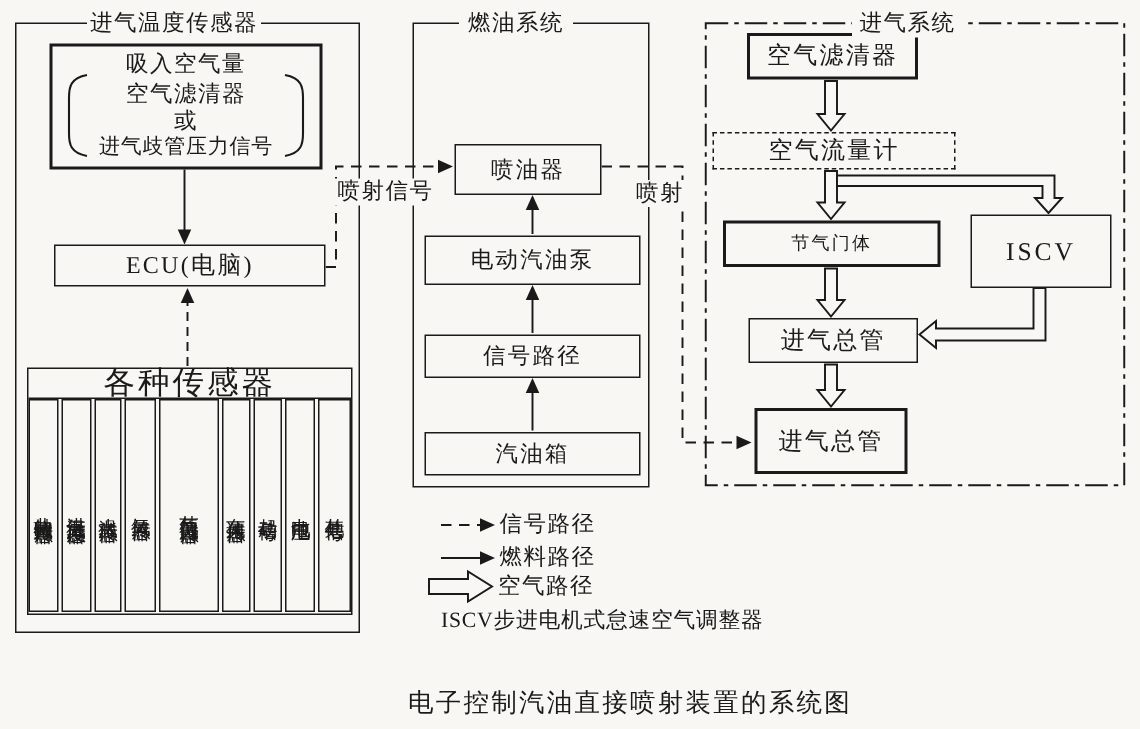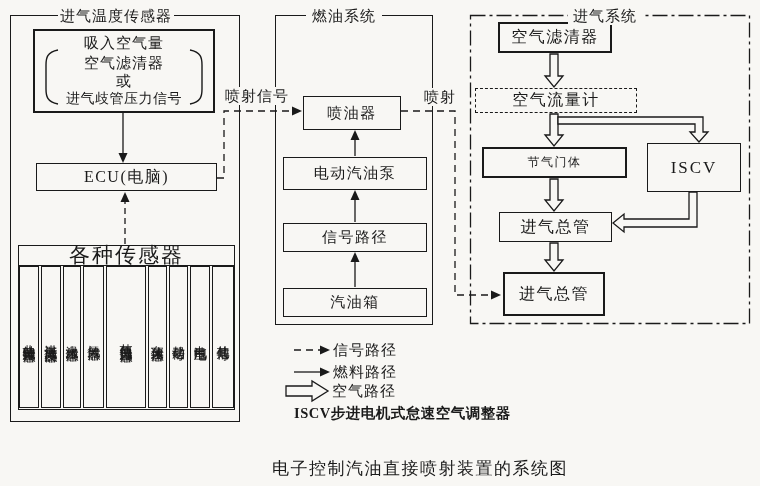--- a/index.html
+++ b/index.html
@@ -19,37 +19,37 @@
   .box.thick{border-width:2px;}
   .box.dashed{border:1.5px dashed #1a1a1a;}
   .sec-title{
     position:absolute;z-index:3;background:#f8f7f4;
     text-align:center;font-size:15px;letter-spacing:1px;
     height:18px;line-height:18px;white-space:nowrap;
   }
   .float-label{
     position:absolute;z-index:3;background:#f8f7f4;
     font-size:15px;letter-spacing:1px;height:18px;line-height:18px;
-    text-align:center;white-space:nowrap;
+    text-align:center;white-space:nowrap;margin-top:32px;
   }
   
   #input-box{flex-direction:column;justify-content:flex-start;padding-top:3px;align-items:center;}
   #input-box .iline{height:18px;line-height:18px;font-size:15px;letter-spacing:1px;}
   #input-box .iline.small{font-size:14px;letter-spacing:0.5px;}
   #input-box .iline.gap{margin-top:2px;}
   
   #sensors-box{position:absolute;z-index:2;box-sizing:border-box;border:1.5px solid #1a1a1a;background:#f8f7f4;}
   #sensors-header{box-sizing:border-box;height:20px;line-height:19px;border-bottom:1.5px solid #1a1a1a;
     text-align:center;font-size:21px;letter-spacing:2px;}
   #sensor-cols{display:flex;gap:2px;height:142px;}
   .scol{box-sizing:border-box;border:1px solid #1a1a1a;display:flex;align-items:center;justify-content:center;}
   .scol span{writing-mode:vertical-rl;text-orientation:upright;font-size:13px;line-height:1;letter-spacing:1px;}
   
   .legend-text{position:absolute;z-index:2;font-size:15px;letter-spacing:1px;height:17px;line-height:17px;white-space:nowrap;}
-  #iscv-note{position:absolute;z-index:2;font-size:14.5px;letter-spacing:0.5px;white-space:nowrap;font-weight:bold;}
+  #iscv-note{position:absolute;z-index:2;font-size:14.5px;letter-spacing:0.5px;white-space:nowrap;}
   #caption{position:absolute;z-index:2;font-size:17px;letter-spacing:1.5px;white-space:nowrap;}
   .latin{font-family:"Liberation Serif", serif;letter-spacing:2px;}
 </style>
 </head>
 <body>
 
 <div id="screen">
 
   <svg id="wires" width="760" height="486" viewBox="0 0 760 486">
     <g stroke="#1a1a1a" stroke-width="1.3" fill="none">

